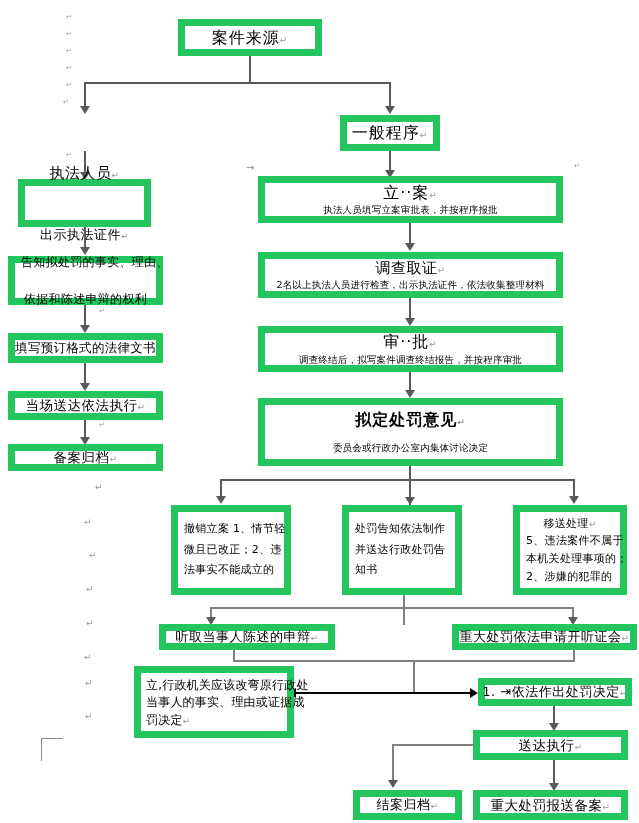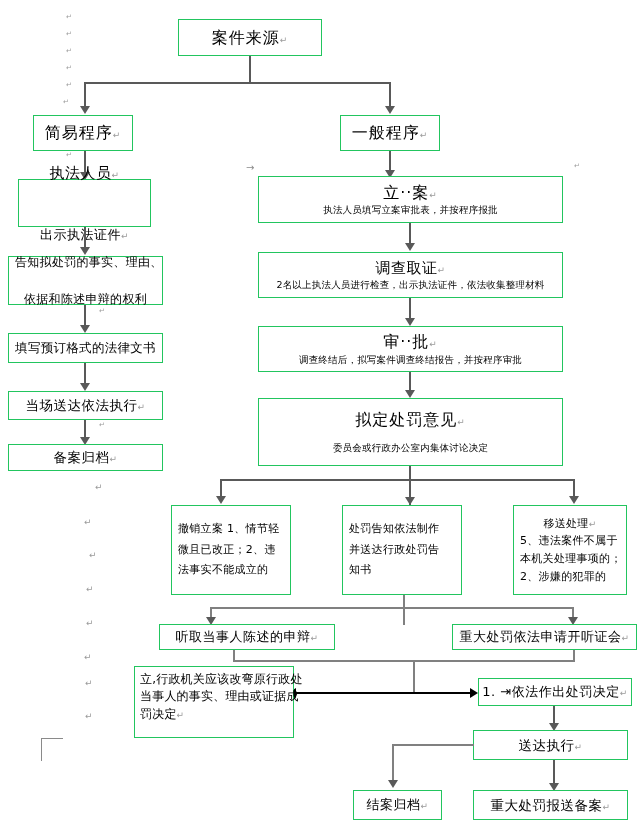--- a/index.html
+++ b/index.html
@@ -12,21 +12,21 @@
   }
   #canvas {
     position: relative;
     width: 639px;
     height: 823px;
     background: #ffffff;
     overflow: hidden;
   }
   .box {
     position: absolute;
-    border: 1px solid #22c55e;
+    border: 7px solid #22c55e;
     background: #ffffff;
     box-sizing: border-box;
     display: flex;
     flex-direction: column;
     align-items: center;
     justify-content: center;
     text-align: center;
     color: #000000;
   }
   .box .ttl {
@@ -154,23 +154,20 @@
     <span class="ttl big">案件来源<span class="ret">↵</span></span>
   </div>
 
   <div class="vline" style="left:249px; top:56px; height:27px;"></div>
   <div class="hline" style="left:84px;  top:82px; width:307px;"></div>
   <div class="vline" style="left:84px;  top:82px; height:25px;"></div>
   <div class="arrow-d" style="left:80px; top:106px;"></div>
   <div class="vline" style="left:389px; top:82px; height:25px;"></div>
   <div class="arrow-d" style="left:385px; top:106px;"></div>
 
-  <div class="box" style="left:33px; top:115px; width:100px; height:36px;">
-    <span class="ttl big">简易程序<span class="ret">↵</span></span>
-  </div>
 
   <div class="box" style="left:340px; top:115px; width:100px; height:36px;">
     <span class="ttl big">一般程序<span class="ret">↵</span></span>
   </div>
 
   <div class="vline" style="left:84px; top:151px; height:23px;"></div>
   <div class="arrow-d" style="left:80px; top:172px;"></div>
 
   <div class="vline" style="left:389px; top:151px; height:22px;"></div>
   <div class="arrow-d" style="left:385px; top:170px;"></div>
@@ -230,21 +227,21 @@
 
   <div class="box multi" style="left:258px; top:326px; width:305px; height:46px;">
     <span class="ttl big">审··批<span class="ret">↵</span></span>
     <span class="sub">调查终结后，拟写案件调查终结报告，并按程序审批</span>
   </div>
 
   <div class="vline" style="left:409px; top:372px; height:20px;"></div>
   <div class="arrow-d" style="left:405px; top:390px;"></div>
 
   <div class="box multi" style="left:258px; top:398px; width:305px; height:68px;">
-    <span class="ttl big" style="margin-bottom:11px;">拟定处罚意见<span class="ret">↵</span></span>
+    <span class="ttl big" style="margin-bottom:11px;font-weight:bold;">拟定处罚意见<span class="ret">↵</span></span>
     <span class="sub">委员会或行政办公室内集体讨论决定</span>
   </div>
 
   <div class="vline" style="left:409px; top:466px; height:39px;"></div>
   <div class="arrow-d" style="left:405px; top:497px;"></div>
   <div class="hline" style="left:220px; top:479px; width:355px;"></div>
   <div class="vline" style="left:220px; top:479px; height:18px;"></div>
   <div class="arrow-d" style="left:216px; top:496px;"></div>
   <div class="vline" style="left:573px; top:479px; height:18px;"></div>
   <div class="arrow-d" style="left:569px; top:496px;"></div>
@@ -309,21 +306,21 @@
     <span class="ttl" style="font-size:13.5px;">送达执行<span class="ret">↵</span></span>
   </div>
 
   <div class="hline thin" style="left:392px; top:744px; width:82px;"></div>
   <div class="vline thin" style="left:392px; top:744px; height:40px;"></div>
   <div class="arrow-d" style="left:388px; top:780px;"></div>
 
   <div class="vline" style="left:553px; top:760px; height:26px;"></div>
   <div class="arrow-d" style="left:549px; top:783px;"></div>
 
-  <div class="box" style="left:353px; top:790px; width:89px; height:30px;">
+  <div class="box" style="left:353px; top:790px; width:109px; height:30px;">
     <span class="ttl" style="font-size:13px;">结案归档<span class="ret">↵</span></span>
   </div>
 
   <div class="box" style="left:473px; top:790px; width:155px; height:30px;">
     <span class="ttl" style="font-size:13.5px;">重大处罚报送备案<span class="ret">↵</span></span>
   </div>
 
 </div>
 
 </body></html>

